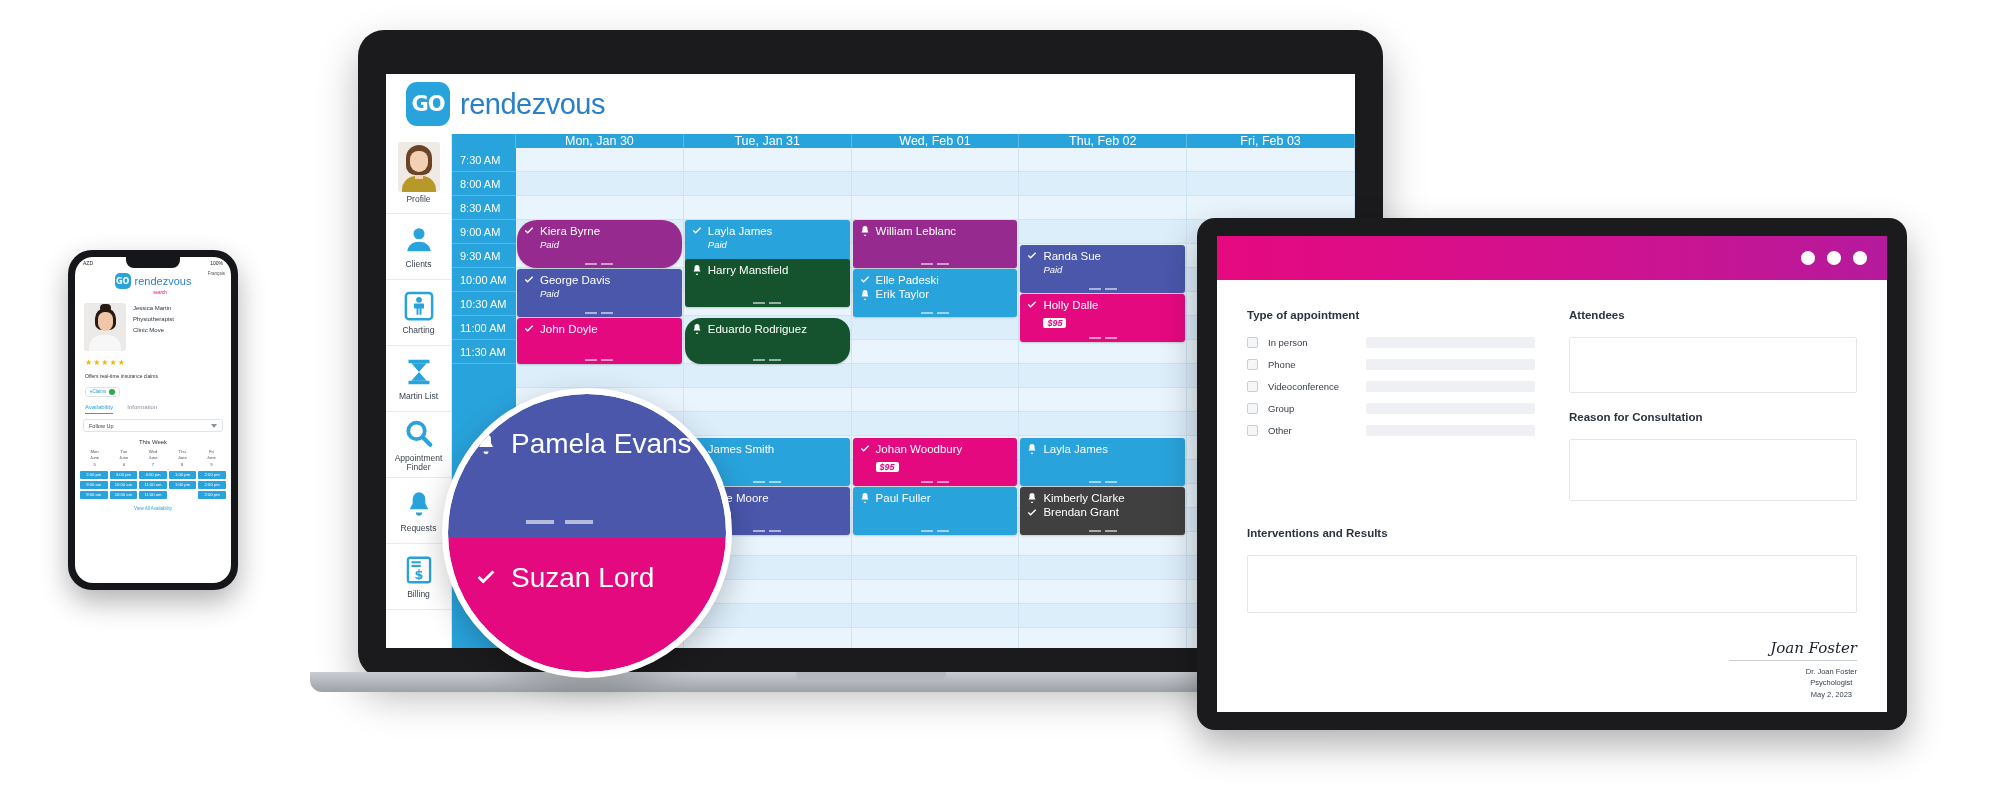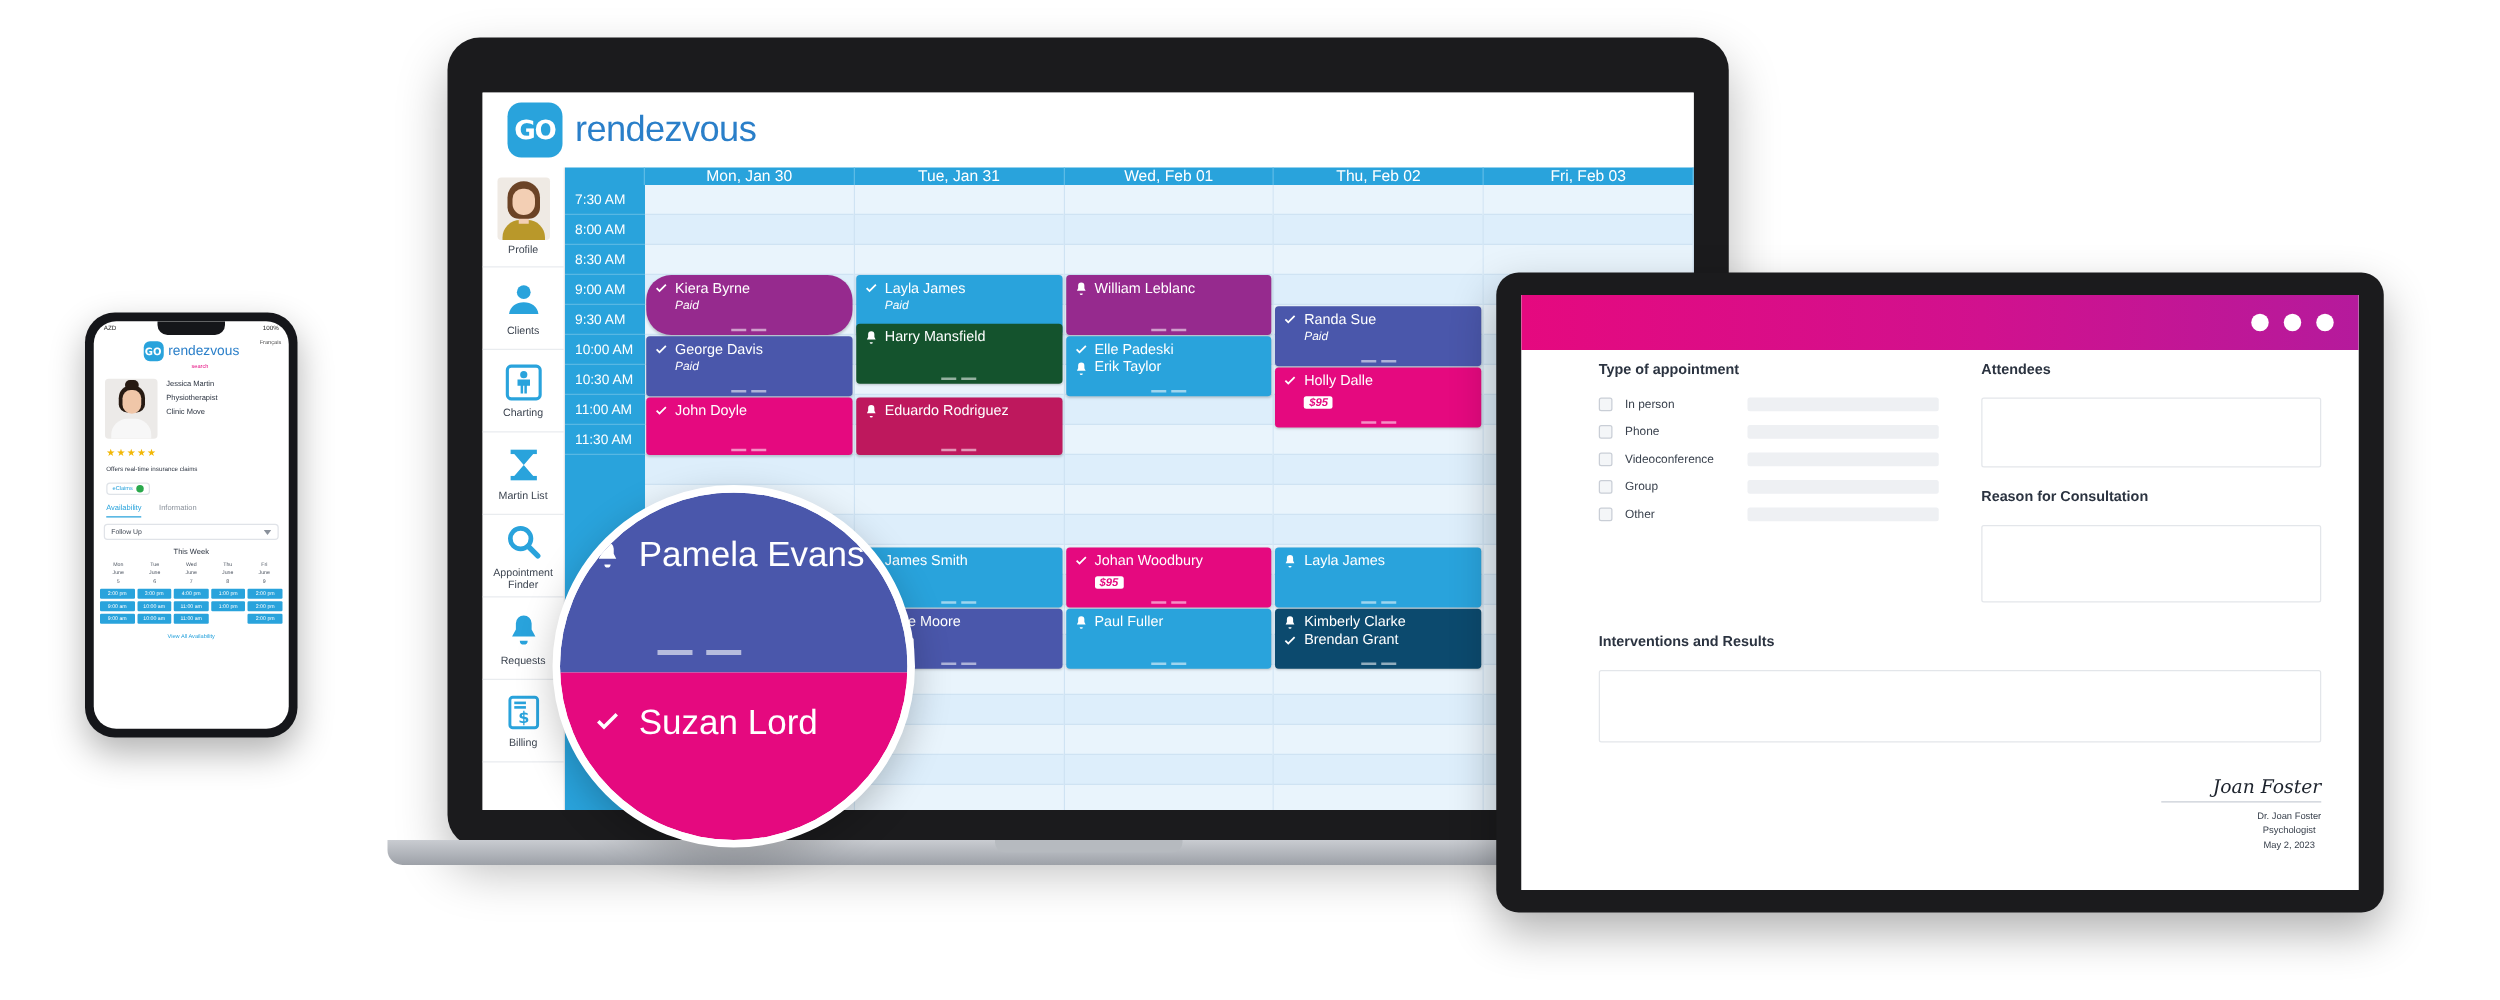--- a/index.html
+++ b/index.html
@@ -95,21 +95,21 @@
 
   
   #tablet { position:absolute; left:1197px; top:218px; width:710px; height:512px; }
   #tablet-bezel {
     position:absolute; inset:0; background:#1b1b1d; border-radius:18px;
     box-shadow:0 16px 36px rgba(0,0,0,.3);
   }
   #tablet-screen { position:absolute; left:20px; top:18px; width:670px; height:476px; background:#fff; overflow:hidden; }
   .tb-top { height:44px; background:linear-gradient(90deg,#e5097f 0%,#d1118e 55%,#b51a9c 100%); display:flex; align-items:center; justify-content:flex-end; padding-right:20px; gap:12px; }
   .tb-dot { width:14px; height:14px; border-radius:50%; background:#fff; }
-  .tb-body { padding:10px 30px 10px 30px;margin-left:32px; }
+  .tb-body { padding:29px 30px 10px 30px; }
   .tb-cols { display:flex; gap:34px; }
   .tb-col { flex:1; }
   .tb-h { font-size:11.5px; font-weight:bold; color:#2b3340; margin-bottom:16px; }
   .opt-row { display:flex; align-items:center; gap:10px; margin-bottom:11px; }
   .chk { width:11px; height:11px; border:1px solid #c9ced6; border-radius:2px; background:#f4f6f8; flex:0 0 11px; }
   .opt-lbl { font-size:9.5px; color:#39414d; width:88px; }
   .bar { flex:1; height:11px; background:#eef0f3; border-radius:2px; }
   .field-box { border:1px solid #e3e6ea; border-radius:2px; height:56px; }
   .field-box.tall { height:62px; }
   .tb-full { margin-top:26px; }
@@ -490,21 +490,21 @@
                       <svg class="ic" viewBox="0 0 24 24">
                         <path d="M12 2a5 5 0 0 0-5 5v4l-2 4h14l-2-4V7a5 5 0 0 0-5-5zm0 20a2.5 2.5 0 0 0 2.5-2.5h-5A2.5 2.5 0 0 0 12 22z" fill="#fff"></path>
                       </svg>
                       <span>Harry Mansfield</span>
                     </div>
                     <div class="dots">
                       <i></i>
                       <i></i>
                     </div>
                   </div>
-                  <div class="appt" style="top: 170px; height: 46px; background: #be185d;">
+                  <div class="appt" style="top: 170px; height: 46px; background: #14532d; border-radius: 16px;">
                     <div class="nm">
                       <svg class="ic" viewBox="0 0 24 24">
                         <path d="M12 2a5 5 0 0 0-5 5v4l-2 4h14l-2-4V7a5 5 0 0 0-5-5zm0 20a2.5 2.5 0 0 0 2.5-2.5h-5A2.5 2.5 0 0 0 12 22z" fill="#fff"></path>
                       </svg>
                       <span>Eduardo Rodriguez</span>
                     </div>
                     <div class="dots">
                       <i></i>
                       <i></i>
                     </div>
@@ -650,21 +650,21 @@
                       <svg class="ic" viewBox="0 0 24 24">
                         <path d="M12 2a5 5 0 0 0-5 5v4l-2 4h14l-2-4V7a5 5 0 0 0-5-5zm0 20a2.5 2.5 0 0 0 2.5-2.5h-5A2.5 2.5 0 0 0 12 22z" fill="#fff"></path>
                       </svg>
                       <span>Layla James</span>
                     </div>
                     <div class="dots">
                       <i></i>
                       <i></i>
                     </div>
                   </div>
-                  <div class="appt" style="top: 339px; height: 48px; background: #0c4a6e;">
+                  <div class="appt" style="top: 339px; height: 48px; background: #404040;">
                     <div class="nm">
                       <svg class="ic" viewBox="0 0 24 24">
                         <path d="M12 2a5 5 0 0 0-5 5v4l-2 4h14l-2-4V7a5 5 0 0 0-5-5zm0 20a2.5 2.5 0 0 0 2.5-2.5h-5A2.5 2.5 0 0 0 12 22z" fill="#fff"></path>
                       </svg>
                       <span>Kimberly Clarke</span>
                     </div>
                     <div class="nm">
                       <svg class="ic" viewBox="0 0 24 24">
                         <path d="M9.2 17.6 3.6 12l2-2 3.6 3.6L18.4 4.4l2 2z" fill="#fff"></path>
                       </svg>

